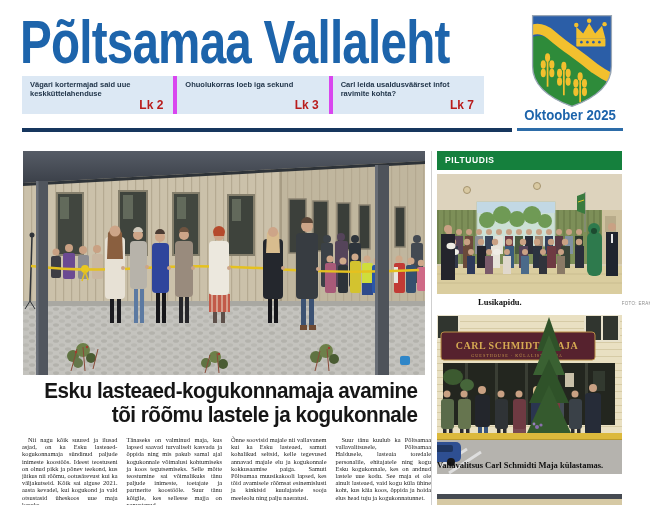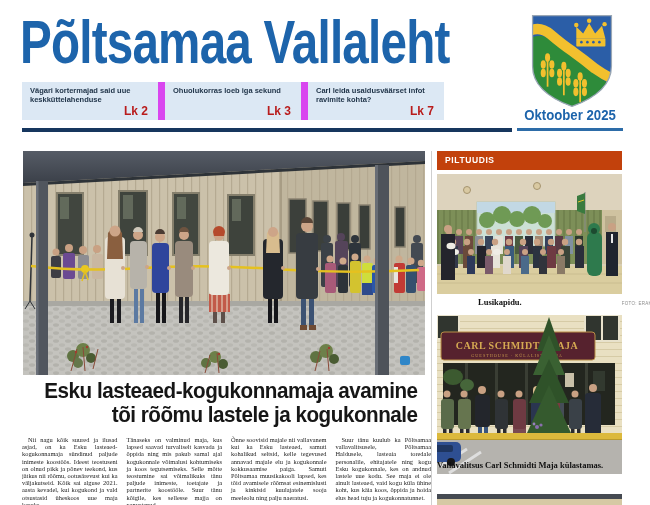--- a/index.html
+++ b/index.html
@@ -6,39 +6,39 @@
   #page{position:relative;width:650px;height:505px;background:#ffffff;overflow:hidden;
         font-family:"Liberation Sans",sans-serif;}
   
   .title{position:absolute;left:20px;top:6px;width:520px;height:72px;margin:0;
          font-size:61px;font-weight:bold;color:#1d64ab;line-height:72px;white-space:nowrap;
          letter-spacing:-1px;transform:scaleX(0.78);transform-origin:left center;}
   .arms{position:absolute;left:529px;top:13px;}
   .issue{position:absolute;left:515px;top:106px;width:110px;text-align:center;
          font-size:15px;font-weight:bold;color:#1d64ab;transform:scaleX(0.88);transform-origin:center;}
   .issue-rule{position:absolute;left:517px;top:128px;width:106px;height:3px;background:#2d6ca8;}
-  .teasers{position:absolute;left:22px;top:82px;width:422px;height:38px;background:#dce8f4;display:flex;}
+  .teasers{position:absolute;left:22px;top:76px;width:462px;height:38px;background:#dce8f4;display:flex;}
   .teaser{position:relative;flex:1 1 0;padding:4px 8px 2px 8px;box-sizing:border-box;}
-  .teaser + .teaser{border-left:7px solid #d946ef;}
+  .teaser + .teaser{border-left:4px solid #d946ef;}
   .t-text{font-size:7.5px;font-weight:bold;color:#1d3146;line-height:9px;max-width:118px;}
   .t-page{position:absolute;right:10px;bottom:2px;font-size:12px;font-weight:bold;color:#b91c1c;}
   .navy-rule{position:absolute;left:22px;top:128px;width:490px;height:4px;background:#16365e;}
   
   .main-photo{position:absolute;left:23px;top:151px;}
   .col-rule{position:absolute;left:431px;top:151px;width:1px;height:354px;background:#cfcfcf;}
   .headline{position:absolute;left:22px;top:380px;width:412px;text-align:right;}
   .headline div{font-size:21.5px;font-weight:bold;color:#161616;line-height:23.5px;
                 letter-spacing:-0.5px;white-space:nowrap;transform:scaleX(0.96);transform-origin:left;}
   .body-cols{position:absolute;left:22px;top:436px;width:409px;height:69px;overflow:hidden;
              display:flex;gap:9px;}
   .bcol{flex:1 1 0;font-family:"Liberation Serif",serif;font-size:6.4px;line-height:7.2px;
         color:#1c1c1c;text-align:justify;hyphens:auto;}
   .bcol.indent{text-indent:6px;}
   
-  .pilt-bar{position:absolute;left:437px;top:151px;width:185px;height:19px;background:#c2410c;
+  .pilt-bar{position:absolute;left:437px;top:151px;width:185px;height:19px;background:#15803d;
             color:#ffffff;font-size:8.5px;font-weight:bold;letter-spacing:0.6px;
             line-height:19px;padding-left:8px;box-sizing:border-box;}
   .photo1{position:absolute;left:437px;top:174px;}
   .cap-row{position:absolute;left:437px;top:297px;width:185px;display:flex;
            justify-content:space-between;align-items:baseline;margin-left:41px;}
   .cap{font-family:"Liberation Serif",serif;font-size:8.5px;font-weight:bold;color:#111111;}
   .credit{font-family:"Liberation Sans",sans-serif;font-size:4.5px;color:#8d8d8d;letter-spacing:0.3px;}
   .photo2{position:absolute;left:437px;top:315px;}
   .cap2{position:absolute;left:437px;top:460px;width:185px;}
   .photo3{position:absolute;left:437px;top:494px;width:185px;height:11px;}

